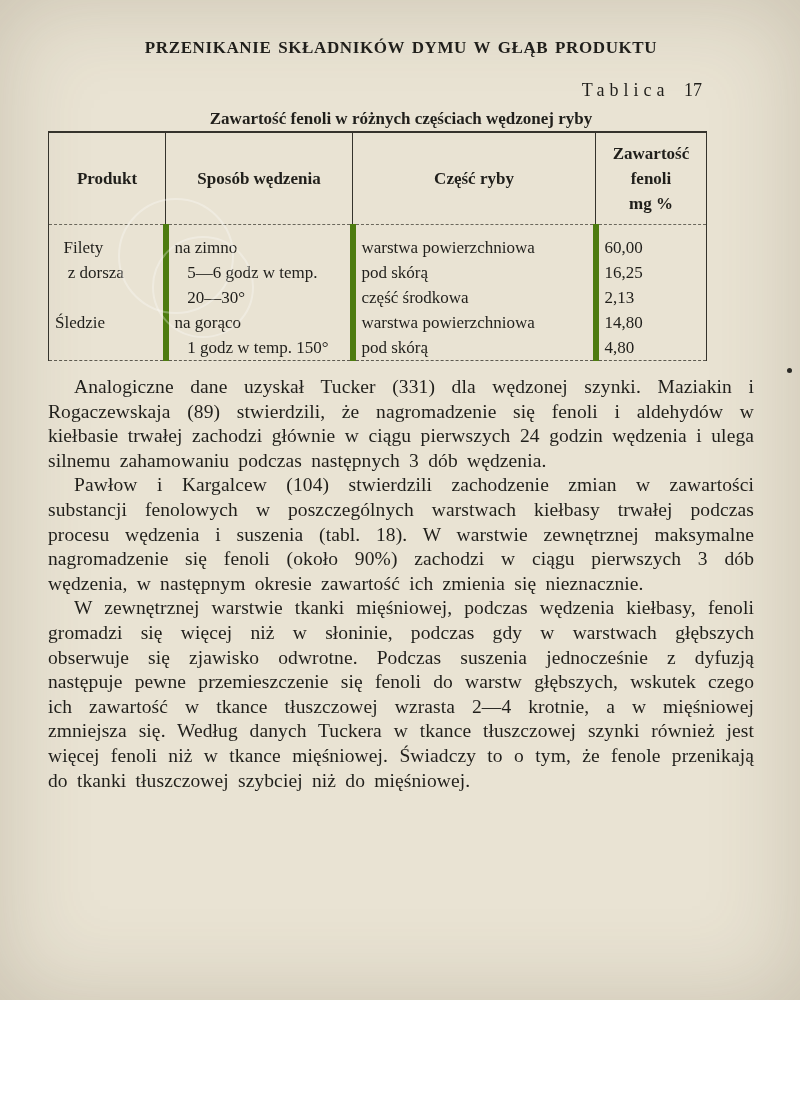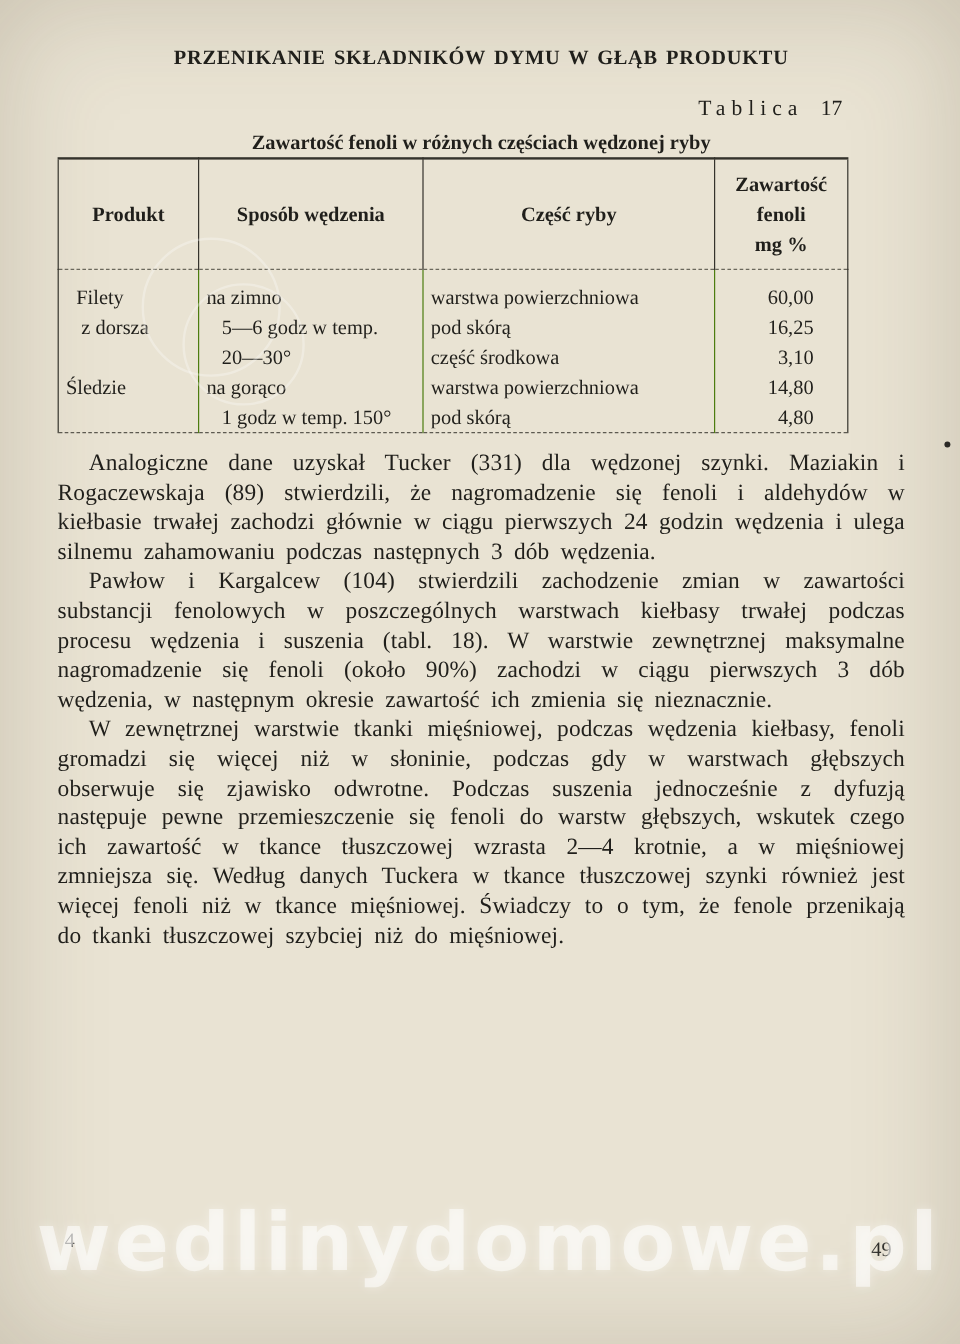--- a/index.html
+++ b/index.html
@@ -1,18 +1,18 @@
 <!DOCTYPE html>
 <html><head>
 <meta charset="utf-8">
 <style>
   html,body{margin:0;padding:0;}
   body{width:800px;height:1120px;overflow:hidden;}
   .page{
-    position:relative;width:800px;height:1120px;overflow:hidden;
+    position:relative;width:800px;height:1000px;overflow:hidden;
     background:#e9e3d3;
     box-shadow:inset 0 0 90px rgba(90,78,55,.22);
     font-family:"Liberation Serif", serif;
     color:#201f1b;
   }
   .content{padding:30px 46px 0 48px;}
   .heading{
     font-size:17px;font-weight:bold;text-align:center;
     letter-spacing:.6px;margin:8px 0 22px;word-spacing:2px;
   }
@@ -38,27 +38,27 @@
     border-right:1px solid #35332c;
     border-bottom:1px dashed #5d5a50;
   }
   table.phenol th{
     font-weight:bold;text-align:center;vertical-align:middle;
     border-right:1px solid #35332c;
     border-bottom:1px dashed #6b685c;
     padding:8px 4px;white-space:pre-line;
   }
   table.phenol td{
-    border-right:1px solid #4d7c0f;
+    border-right:6px solid #4d7c0f;
     vertical-align:top;padding:0 6px;white-space:pre-wrap;
   }
   table.phenol th:last-child, table.phenol td:last-child{border-right:none;}
   table.phenol tr.first td{padding-top:10px;}
   table.phenol tr.last td{padding-bottom:8px;}
-  table.phenol td.num{text-align:right;padding-right:28px;}
+  table.phenol td.num{padding-right:28px;}
   .after-table{margin-top:6px;}
   .page-num{position:absolute;font-size:17px;color:#23221e;}
   .page-num.left{left:54px;top:1024px;}
   .page-num.right{left:726px;top:1032px;}
   .watermark{
     position:absolute;left:15px;right:0;top:996px;text-align:center;
     font-family:"DejaVu Sans", sans-serif;font-weight:bold;
     font-size:67px;letter-spacing:3px;
     color:rgba(255,255,255,.55);
     text-shadow:0 0 9px rgba(255,255,255,.38);
@@ -120,21 +120,21 @@
           <tr>
             <td>   z dorsza</td>
             <td>   5—6 godz w temp.</td>
             <td>pod skórą</td>
             <td class="num">16,25</td>
           </tr>
           <tr>
             <td></td>
             <td>   20—30°</td>
             <td>część środkowa</td>
-            <td class="num">3,10</td>
+            <td class="num">2,13</td>
           </tr>
           <tr>
             <td>Śledzie</td>
             <td>na gorąco</td>
             <td>warstwa powierzchniowa</td>
             <td class="num">14,80</td>
           </tr>
           <tr>
             <td></td>
             <td>   1 godz w temp. 150°</td>

